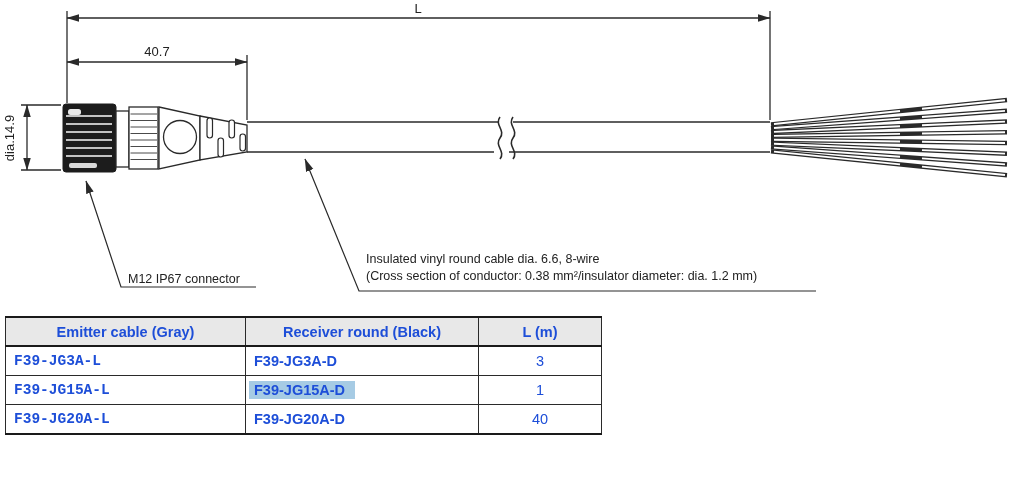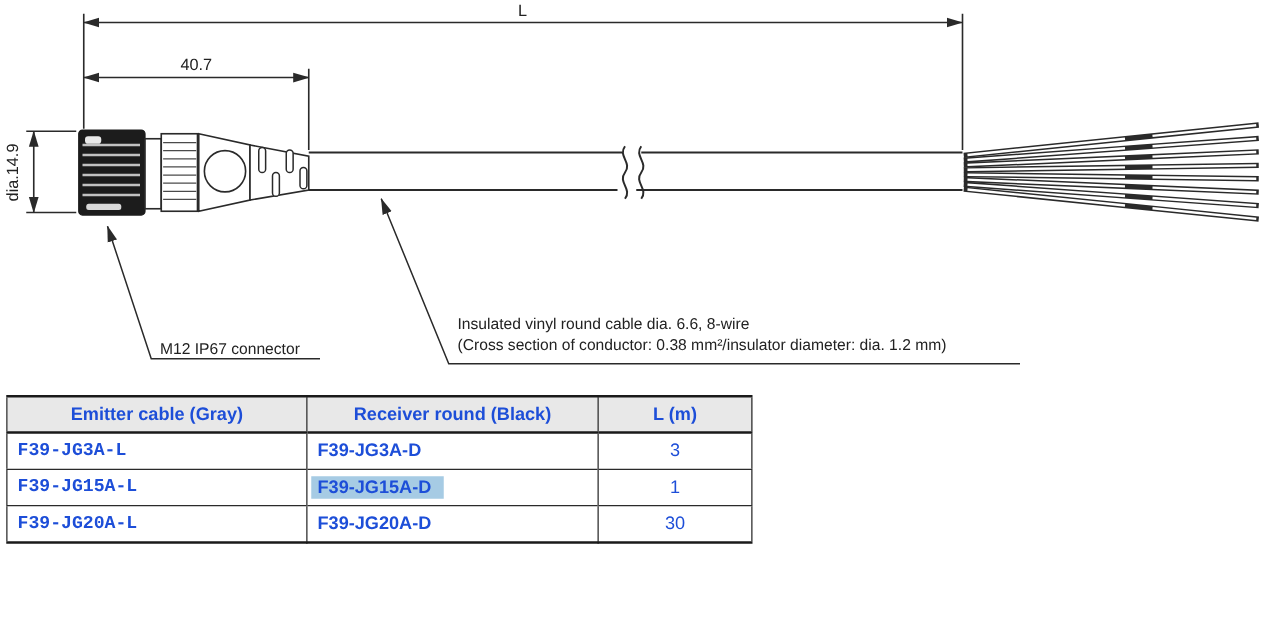--- a/index.html
+++ b/index.html
@@ -159,17 +159,17 @@
           <td class="len">3</td>
         </tr>
         <tr>
           <td>F39-JG15A-L</td>
           <td><span class="hl">F39-JG15A-D</span></td>
           <td class="len">1</td>
         </tr>
         <tr>
           <td>F39-JG20A-L</td>
           <td>F39-JG20A-D</td>
-          <td class="len">30</td>
+          <td class="len">40</td>
         </tr>
       </tbody>
   </table>
 </div>
 
 </body></html>

